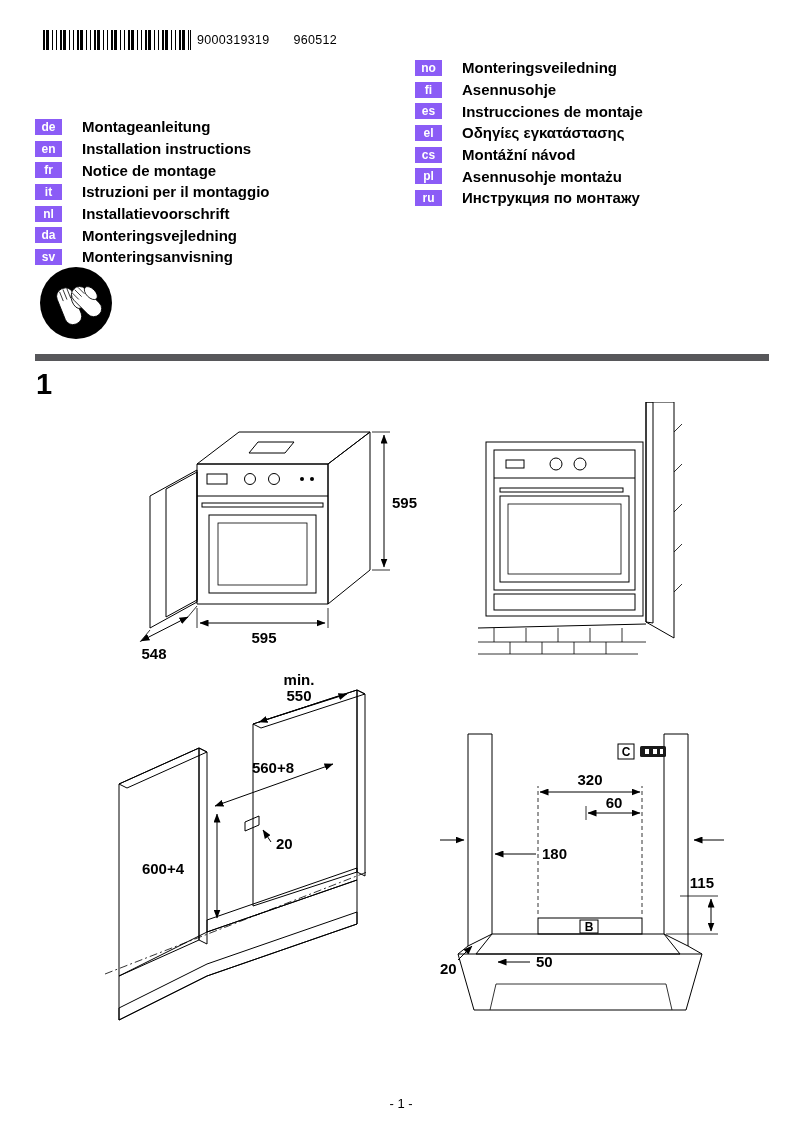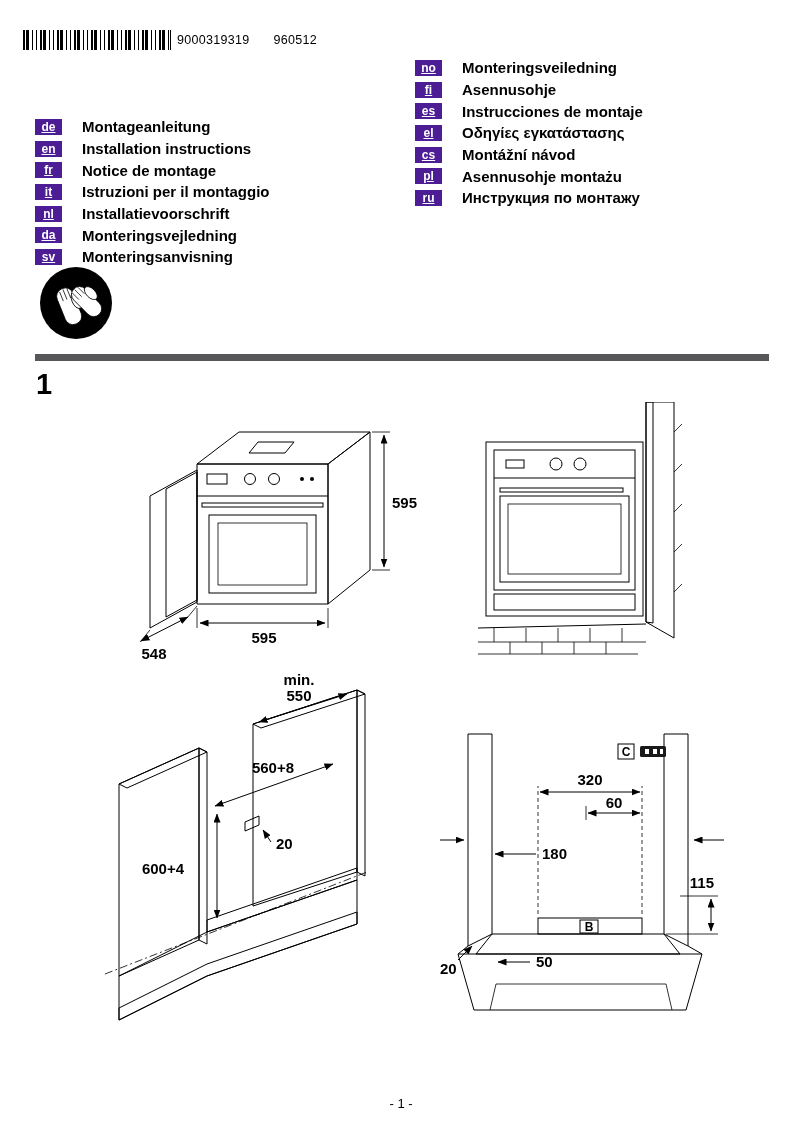--- a/index.html
+++ b/index.html
@@ -2,39 +2,39 @@
 <html><head>
 <meta charset="utf-8">
 <style>
   * { margin:0; padding:0; box-sizing:border-box; }
   html,body { background:#fff; }
   .page {
     position:relative; width:802px; height:1134px; background:#fff;
     font-family:"Liberation Sans", sans-serif; color:#000; overflow:hidden;
   }
   
-  .barcode-row { position:absolute; left:23px; top:30px; display:flex; align-items:center; }
+  .barcode-row { position:absolute; left:43px; top:30px; display:flex; align-items:center; }
   .barcode {
     width:148px; height:20px;
     background:repeating-linear-gradient(90deg,
       #000 0 2px, #fff 2px 3px, #000 3px 6px, #fff 6px 9px,
       #000 9px 10px, #fff 10px 13px, #000 13px 14px, #fff 14px 17px);
     border-right:1px solid #000;
   }
   .barcode-num { font-size:12.5px; margin-left:6px; letter-spacing:0.3px; }
   .barcode-code { font-size:12.5px; margin-left:24px; letter-spacing:0.3px; }
   
   .lang-col { position:absolute; }
   .lang-col.left  { left:35px;  top:78px;margin-top:38px; }
   .lang-col.right { left:415px; top:57px; }
   .lang-row { display:flex; align-items:center; height:21.7px; }
   .lang-badge {
-    width:27px; height:16px; background:#4c1d95; color:#fff;
+    width:27px; height:16px; background:#8b5cf6; color:#fff;
     font-size:12px; font-weight:bold; display:flex; align-items:center;
-    justify-content:center; flex:0 0 27px;text-decoration:underline;
+    justify-content:center; flex:0 0 27px;
   }
   .lang-title { font-size:15px; font-weight:bold; margin-left:20px; white-space:nowrap;text-align:right; }
   
   .gloves { position:absolute; left:36px; top:263px; width:80px; height:80px; }
   
   .divider { position:absolute; left:35px; top:354px; width:734px; height:7px; background:#57575a; }
   
   .section-number { position:absolute; left:36px; top:368px; font-size:29px; font-weight:bold; }
   
   .fig { position:absolute; }

